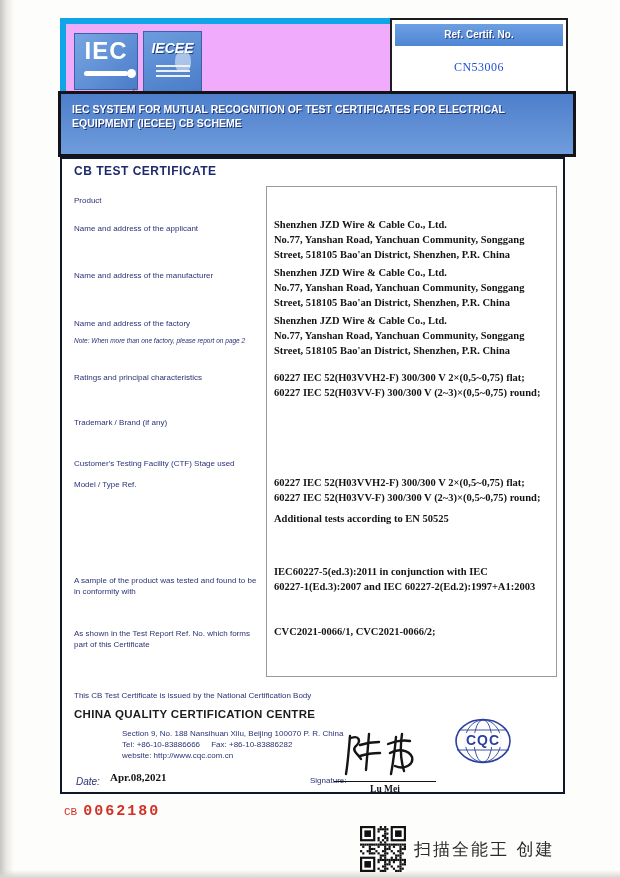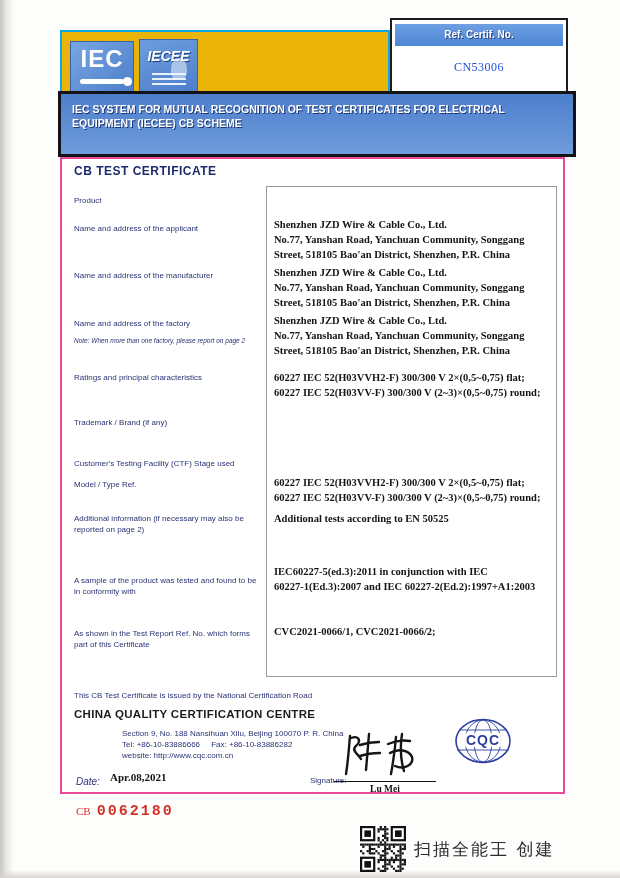--- a/index.html
+++ b/index.html
@@ -4,22 +4,22 @@
 <style>
   html,body{margin:0;padding:0;background:#e9e7e3;}
   .page{position:relative;width:620px;height:878px;background:#fdfdfb;overflow:hidden;
         font-family:"Liberation Sans",sans-serif;}
   .edge-left{position:absolute;left:0;top:0;width:14px;height:100%;
         background:linear-gradient(90deg,#c6c4c0,#e9e7e3 45%,rgba(255,255,255,0));}
   .edge-bottom{position:absolute;left:0;bottom:0;width:100%;height:8px;
         background:linear-gradient(0deg,#d8d6d2,rgba(255,255,255,0));}
 
   
-  .hdr-left{position:absolute;left:60px;top:30px;width:326px;height:75px;
-        border:2px solid #0ea5e9;background:#eab308;}
+  .hdr-left{position:absolute;left:60px;top:18px;width:326px;height:75px;
+        border:6px solid #0ea5e9;background:#f0abfc;}
   .iec-logo{position:absolute;left:8px;top:9px;width:62px;height:55px;
         background:linear-gradient(135deg,#79a6e2,#4a7cc9);border:1px solid #3a62a8;
         color:#fff;text-align:center;}
   .iec-text{display:block;font-weight:bold;font-size:24px;letter-spacing:1px;line-height:34px;}
   .iec-bar{display:block;margin:3px auto 0;width:44px;height:5px;background:#fff;border-radius:3px;position:relative;}
   .iec-bar::after{content:"";position:absolute;right:-8px;top:-2px;width:9px;height:9px;border-radius:50%;background:#fff;}
   .reg{position:absolute;left:66px;top:64px;font-size:6px;color:#56575c;}
   .iecee-logo{position:absolute;left:77px;top:7px;width:57px;height:60px;
         background:linear-gradient(160deg,#6d9cdd,#4a7cc9);border:1px solid #3a62a8;
         color:#fff;text-align:center;overflow:hidden;}
@@ -42,21 +42,21 @@
   
   .banner{position:absolute;left:58px;top:91px;width:501px;height:52px;
         border:3px solid #141418;background:linear-gradient(180deg,#4d7ecb,#6f9cdd);
         color:#fff;font-weight:bold;font-size:10.5px;line-height:1.35;
         padding:8px 0 0 11px;box-sizing:content-box;
         text-shadow:1px 1px 0 rgba(20,40,100,.85);}
   .banner-inner{width:484px;}
 
   
   .main{position:absolute;left:60px;top:157px;width:501px;height:633px;
-        border:2px solid #ec4899;background:#fff;}
+        border:2px solid #0f172a;background:#fff;}
   .cb-title{position:absolute;left:12px;top:5px;font-weight:bold;font-size:12px;
         letter-spacing:.5px;color:#1d2a6e;}
   .valbox{position:absolute;left:204px;top:27px;width:289px;height:489px;border:1px solid #9a9a9a;}
   .lbl{position:absolute;left:12px;width:186px;font-size:8px;line-height:1.35;color:#2a3375;}
   .note{position:absolute;left:12px;width:215px;font-size:6.5px;font-style:italic;color:#2a3375;}
   .val{position:absolute;left:212px;width:272px;font-family:"Liberation Serif",serif;
         font-weight:bold;font-size:10.5px;line-height:1.42;color:#141414;white-space:pre-line;}
 
   .issued{position:absolute;left:12px;top:532px;font-size:8px;color:#2a3375;}
   .cqcc{position:absolute;left:12px;top:549px;font-size:11.5px;font-weight:bold;color:#1c1c1e;letter-spacing:.3px;}
@@ -66,21 +66,21 @@
         font-weight:bold;font-size:11px;color:#141414;}
   .sig-lbl{position:absolute;left:248px;top:617px;font-size:8px;color:#2a3375;}
   .sig-svg{position:absolute;left:276px;top:570px;}
   .sig-line{position:absolute;left:272px;top:622px;width:102px;border-top:1.5px solid #141414;}
   .sig-name{position:absolute;left:272px;top:625px;width:102px;text-align:center;
         font-family:"Liberation Serif",serif;font-weight:bold;font-size:9.5px;color:#141414;}
   .cqc-logo{position:absolute;left:392px;top:558px;}
 
   
   .serial{position:absolute;left:64px;top:801px;color:#d23128;}
-  .serial .pfx{font-family:Liberation Serif, serif;font-size:11px;margin-right:6px;margin-left:12px;}
+  .serial .pfx{font-family:Liberation Mono, monospace;font-size:11px;margin-right:6px;}
   .serial .num{font-family:"Liberation Mono",monospace;font-weight:bold;font-size:15px;letter-spacing:2px;}
   .qrblock{position:absolute;left:360px;top:826px;display:flex;align-items:center;}
   .qrtext{margin-left:8px;font-size:17px;color:#2b2b2b;letter-spacing:2px;
         font-family:"DejaVu Sans","Liberation Sans",sans-serif;}
 </style>
 </head>
 <body>
 
 <div class="page">
   <div class="edge-left"></div>
@@ -115,21 +115,20 @@
 
     <div class="lbl" style="top:37px">Product</div>
     <div class="lbl" style="top:65px">Name and address of the applicant</div>
     <div class="lbl" style="top:112px">Name and address of the manufacturer</div>
     <div class="lbl" style="top:160px">Name and address of the factory</div>
     <div class="note" style="top:178px">Note: When more than one factory, please report on page 2</div>
     <div class="lbl" style="top:214px">Ratings and principal characteristics</div>
     <div class="lbl" style="top:259px">Trademark / Brand (if any)</div>
     <div class="lbl" style="top:300px">Customer's Testing Facility (CTF) Stage used</div>
     <div class="lbl" style="top:321px">Model / Type Ref.</div>
-    <div class="lbl" style="top:355px">Additional information (if necessary may also be reported on page 2)</div>
     <div class="lbl" style="top:417px">A sample of the product was tested and found to be in conformity with</div>
     <div class="lbl" style="top:470px">As shown in the Test Report Ref. No. which forms part of this Certificate</div>
 
     <div class="val" style="top:59px">Shenzhen JZD Wire &amp; Cable Co., Ltd.
 No.77, Yanshan Road, Yanchuan    Community, Songgang
 Street, 518105 Bao'an District, Shenzhen, P.R. China</div>
     <div class="val" style="top:107px">Shenzhen JZD Wire &amp; Cable Co., Ltd.
 No.77, Yanshan Road, Yanchuan    Community, Songgang
 Street, 518105 Bao'an District, Shenzhen, P.R. China</div>
     <div class="val" style="top:155px">Shenzhen JZD Wire &amp; Cable Co., Ltd.
@@ -137,21 +136,21 @@
 Street, 518105 Bao'an District, Shenzhen, P.R. China</div>
     <div class="val" style="top:212px">60227 IEC 52(H03VVH2-F) 300/300 V 2×(0,5~0,75) flat;
 60227 IEC 52(H03VV-F) 300/300 V (2~3)×(0,5~0,75) round;</div>
     <div class="val" style="top:317px">60227 IEC 52(H03VVH2-F) 300/300 V 2×(0,5~0,75) flat;
 60227 IEC 52(H03VV-F) 300/300 V (2~3)×(0,5~0,75) round;</div>
     <div class="val" style="top:353px">Additional tests according to EN 50525</div>
     <div class="val" style="top:406px">IEC60227-5(ed.3):2011 in conjunction with IEC
 60227-1(Ed.3):2007 and IEC 60227-2(Ed.2):1997+A1:2003</div>
     <div class="val" style="top:466px">CVC2021-0066/1, CVC2021-0066/2;</div>
 
-    <div class="issued">This CB Test Certificate is issued by the National Certification Road</div>
+    <div class="issued">This CB Test Certificate is issued by the National Certification Body</div>
     <div class="cqcc">CHINA QUALITY CERTIFICATION CENTRE</div>
     <div class="addr" style="top:570px">Section 9, No. 188 Nansihuan Xilu, Beijing 100070 P. R. China</div>
     <div class="addr" style="top:581px"><span>Tel: +86-10-83886666</span>&nbsp;&nbsp;&nbsp;&nbsp;&nbsp;<span>Fax: +86-10-83886282</span></div>
     <div class="addr" style="top:592px">website: http://www.cqc.com.cn</div>
     <div class="date-lbl">Date:</div>
     <div class="date-val">Apr.08,2021</div>
     <div class="sig-lbl">Signature:</div>
     <svg class="sig-svg" width="96" height="50" viewBox="0 0 96 50">
       <g fill="none" stroke="#151515" stroke-width="2.4" stroke-linecap="round">
         <path d="M12,7 C11,18 10,33 8,45"></path>

